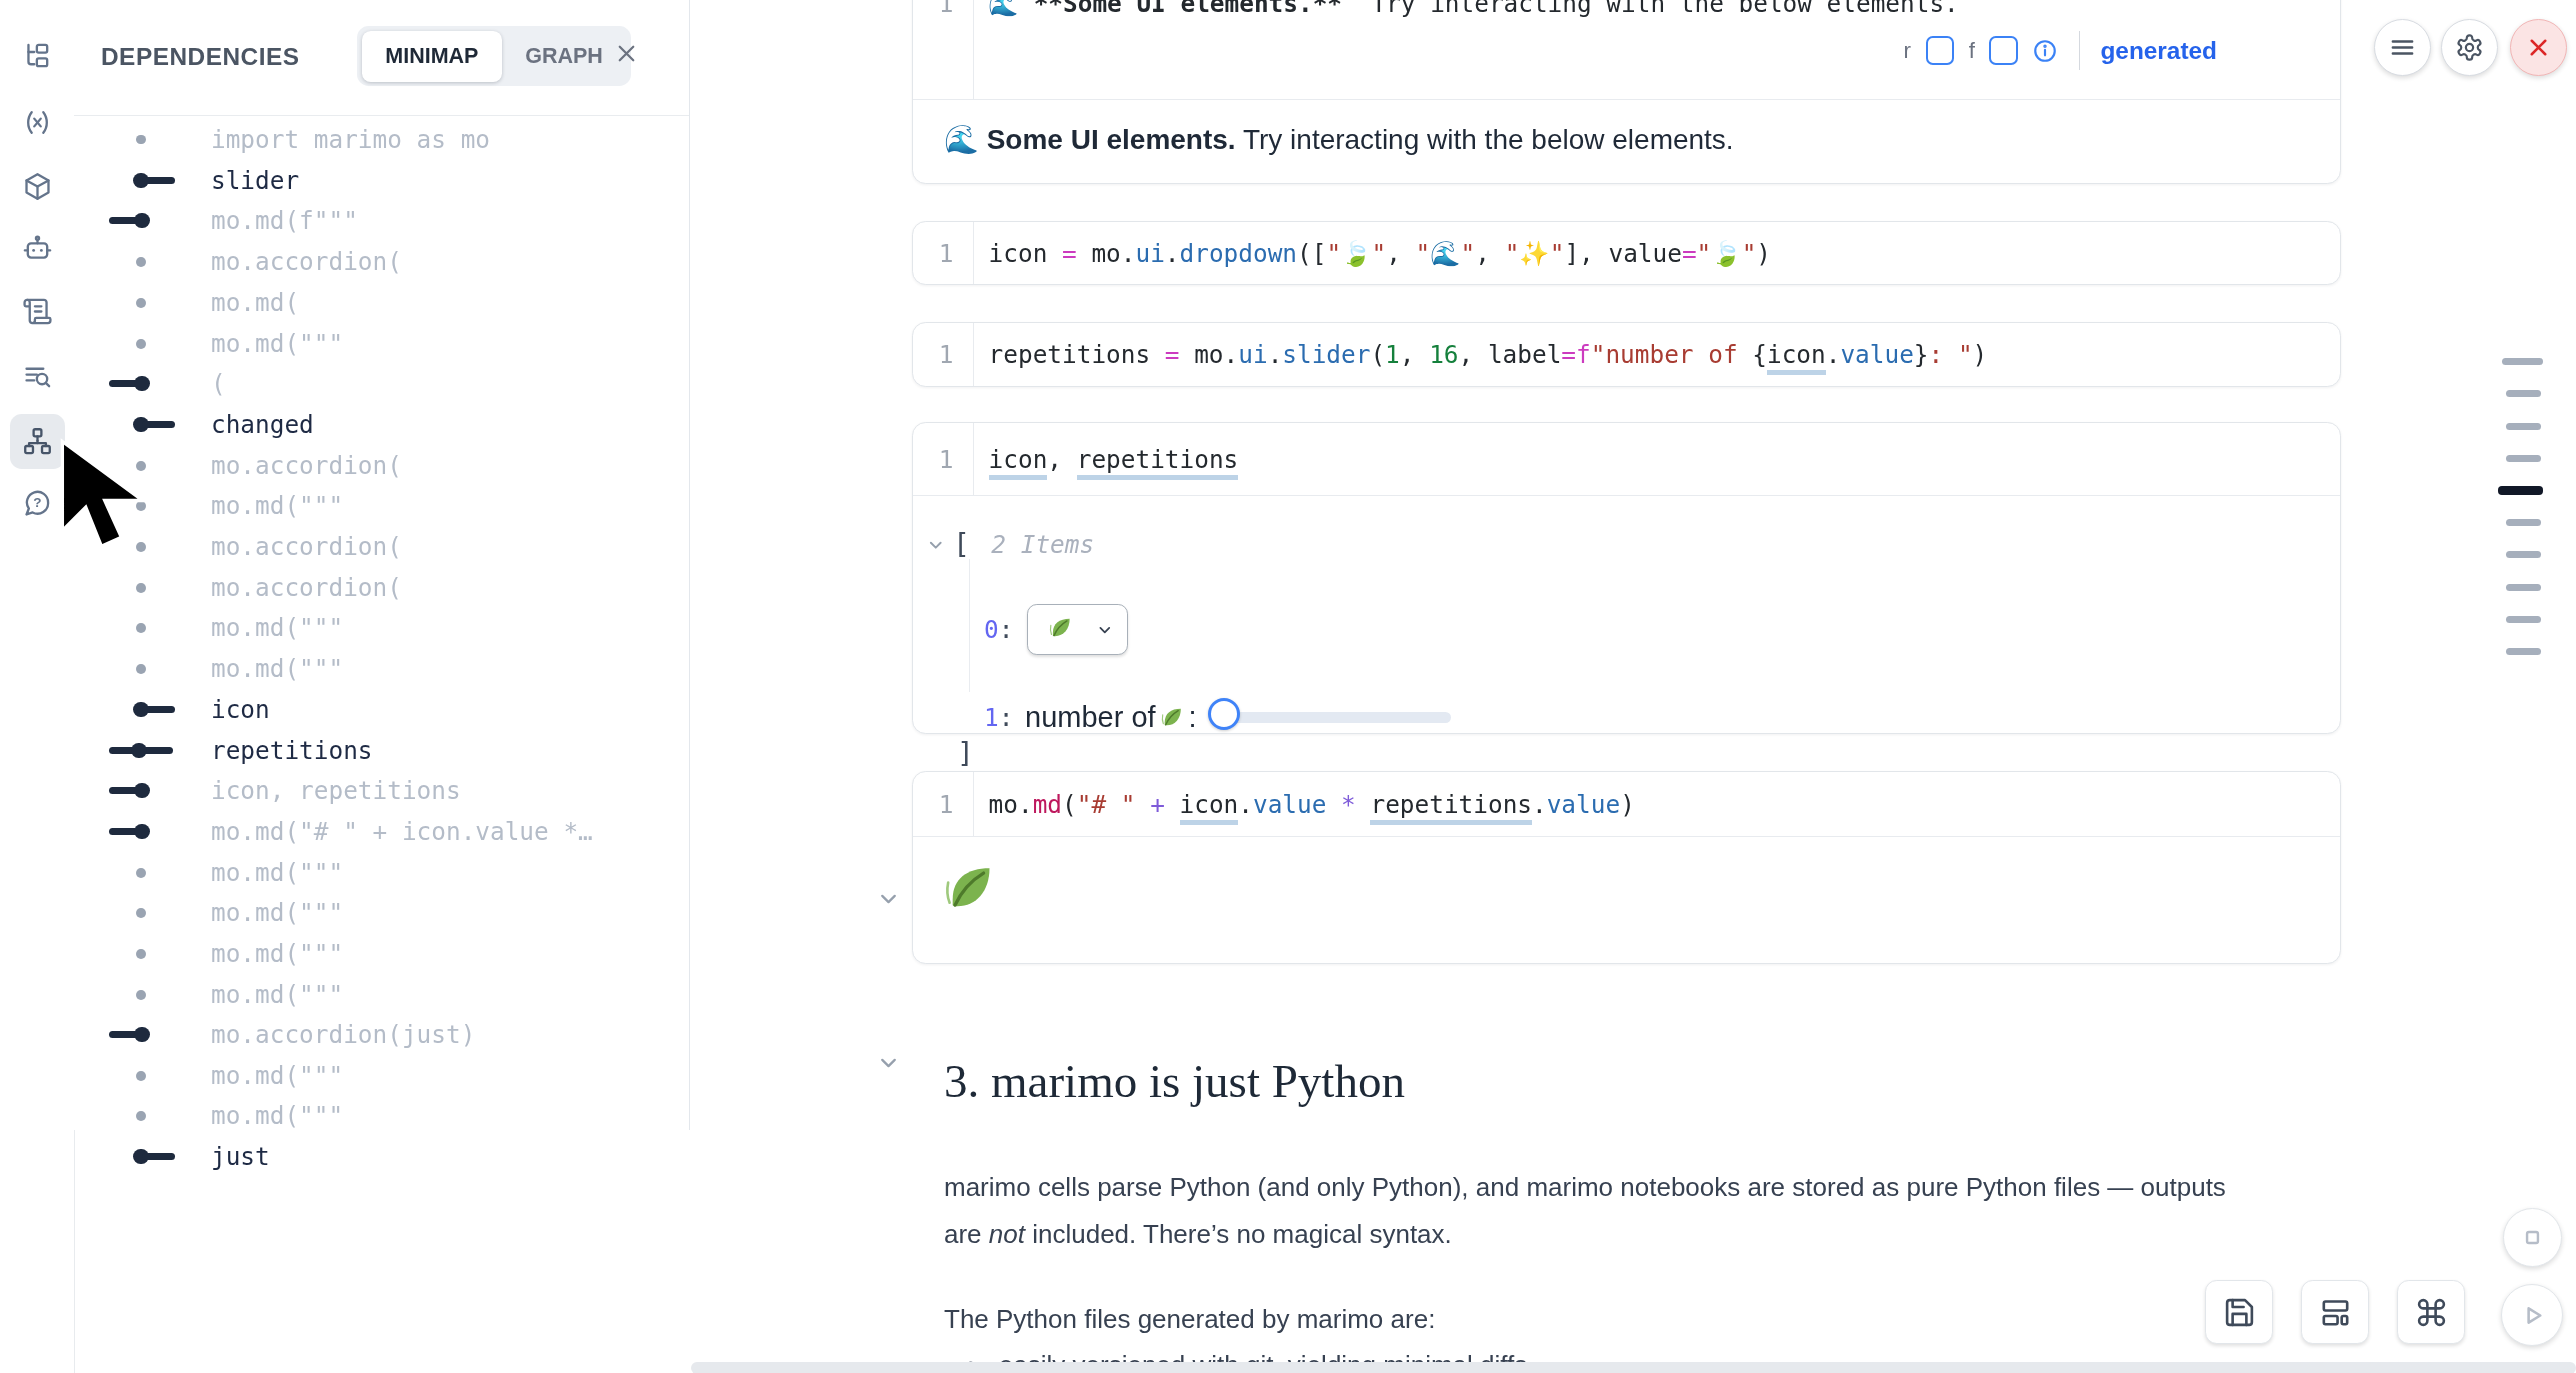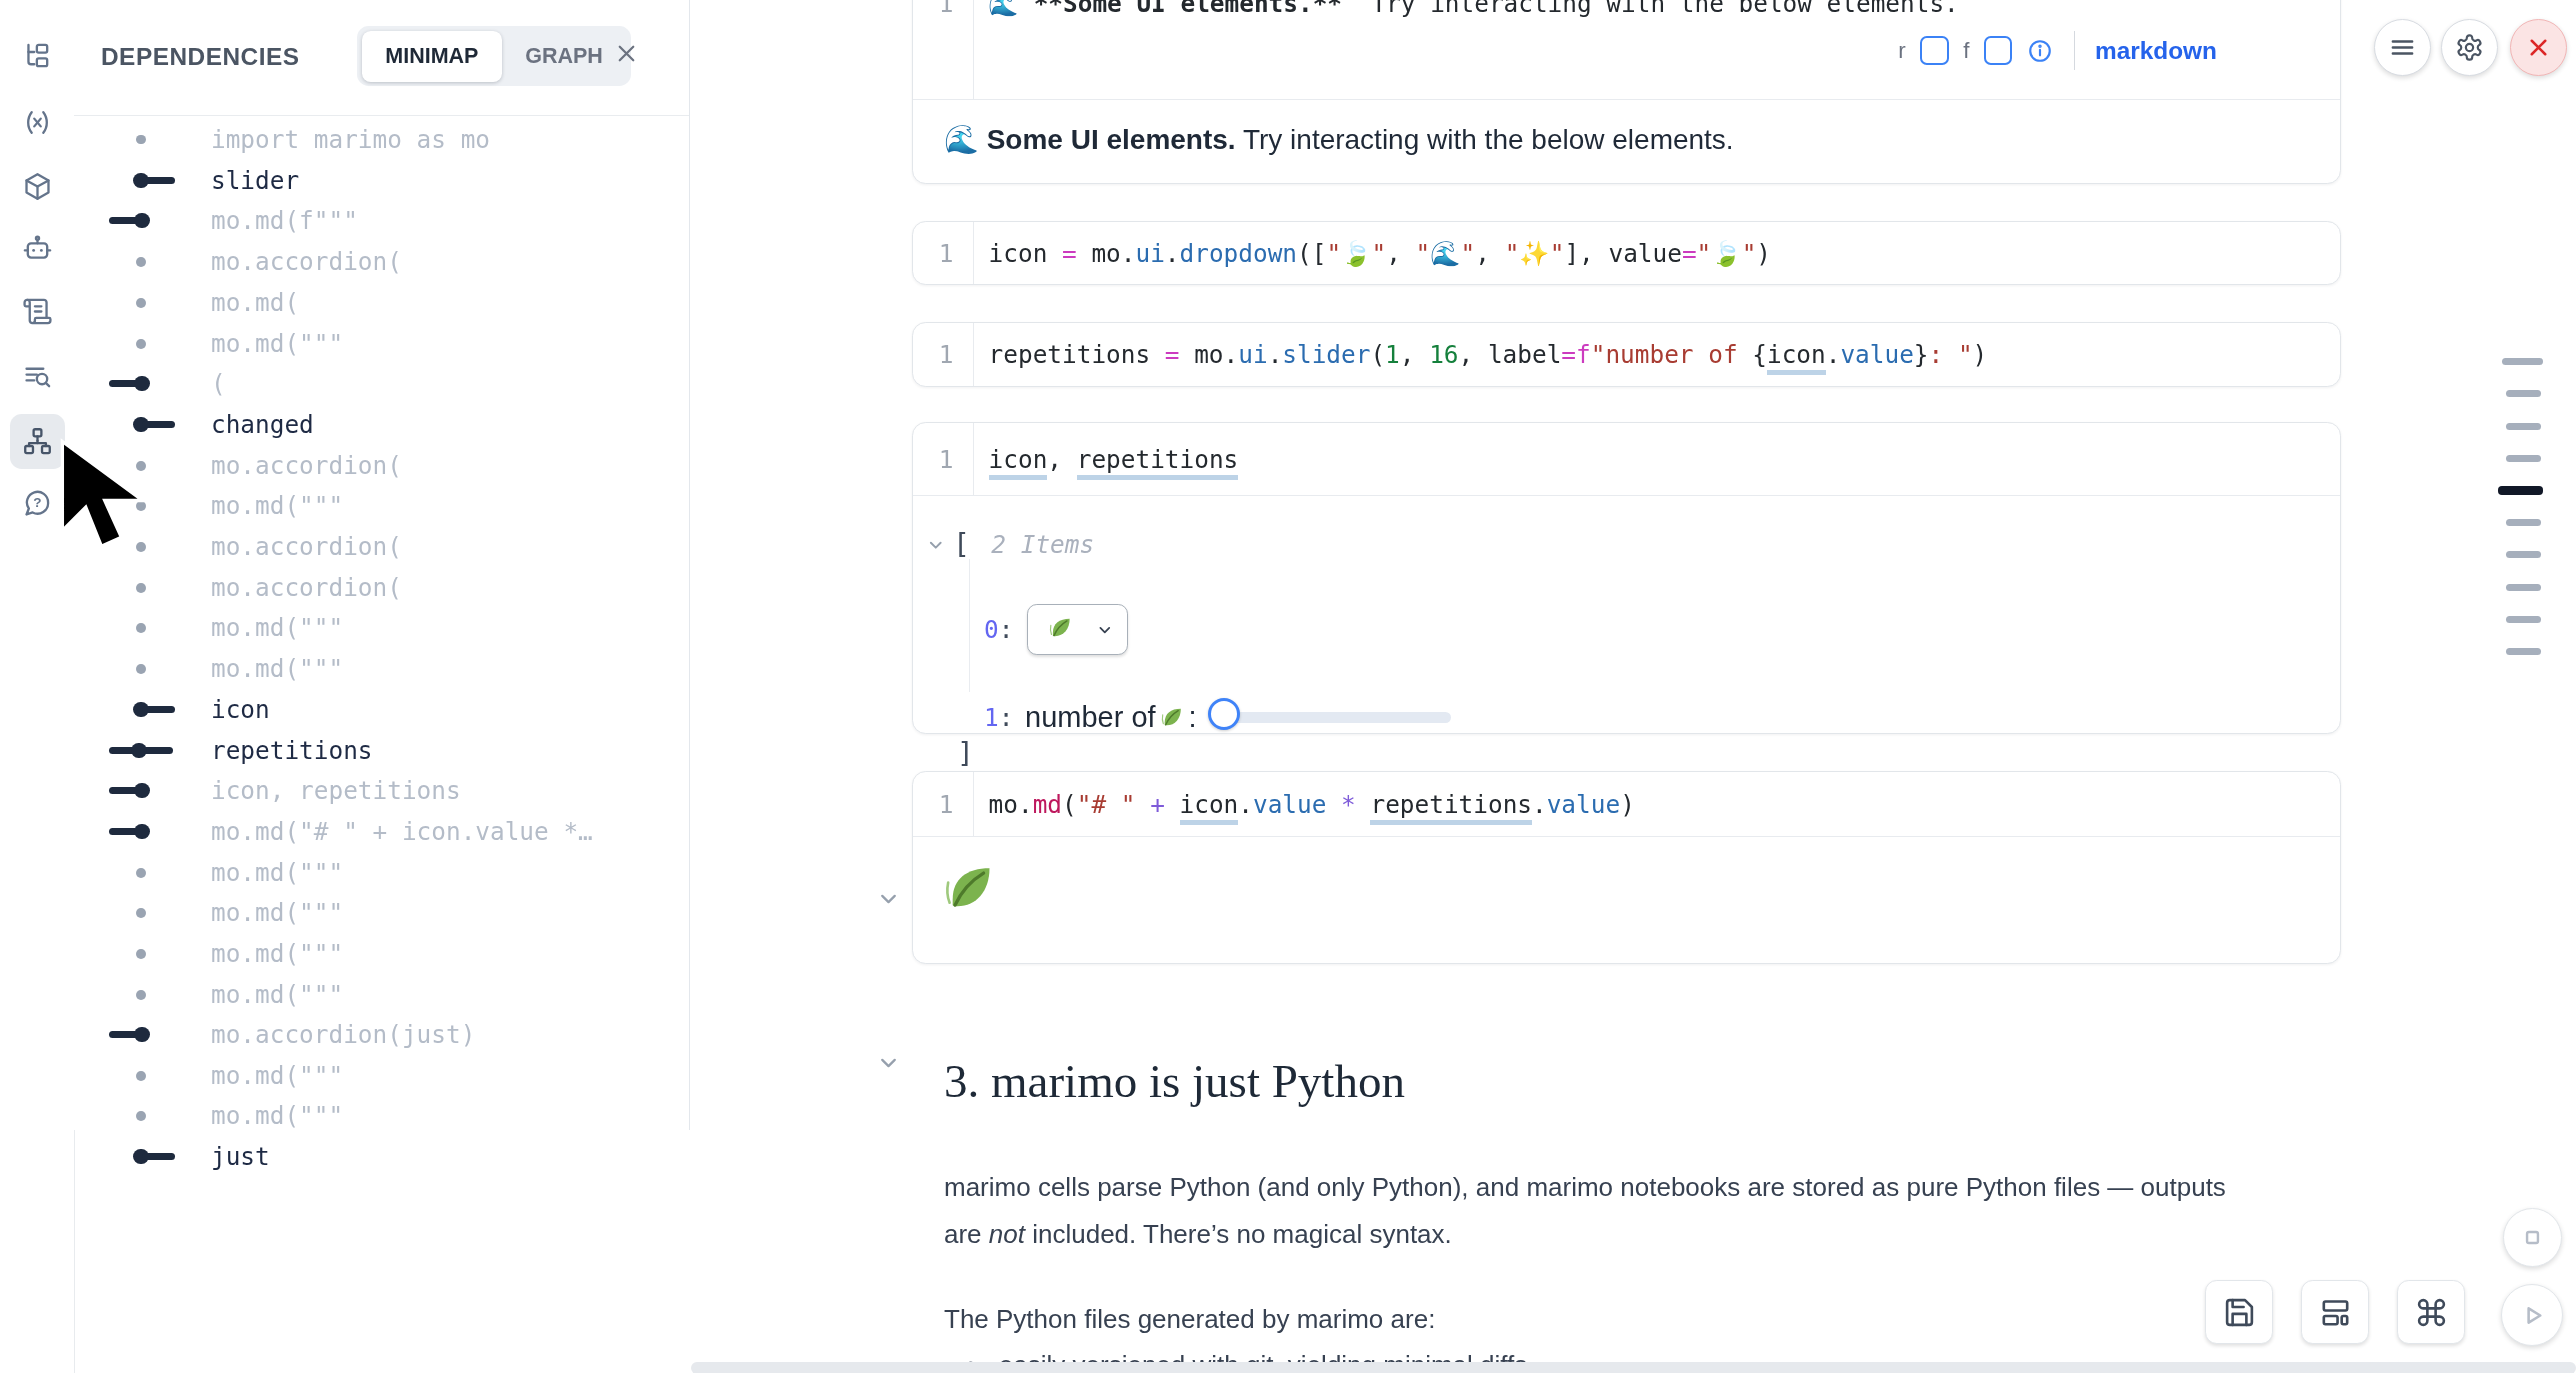--- a/index.html
+++ b/index.html
@@ -349,21 +349,21 @@
       <span class="toggle-label">f</span>
       <span class="checkbox"></span>
       <span style="color:#3b82f6;display:flex;">
         <svg width="26" height="26" viewBox="0 0 24 24" fill="none" stroke="currentColor" stroke-width="2" stroke-linecap="round">
             <circle cx="12" cy="12" r="9"></circle>
             <path d="M12 11v5"></path>
             <circle cx="12" cy="7.6" r="0.6" fill="currentColor"></circle>
           </svg>
       </span>
       <span class="tb-div"></span>
-      <span id="md-lang">markdown</span>
+      <span id="md-lang">generated</span>
     </div>
     <div id="c1-output">
       <div id="c1-output-text"><span>🌊 </span><b>Some UI elements.</b><span> Try interacting with the below elements.</span></div>
     </div>
   </article>
 
   <article class="card" id="cell-icon">
     <div class="codeline">
       <span class="gutter">1</span>
       <span class="gut-sep"></span>

